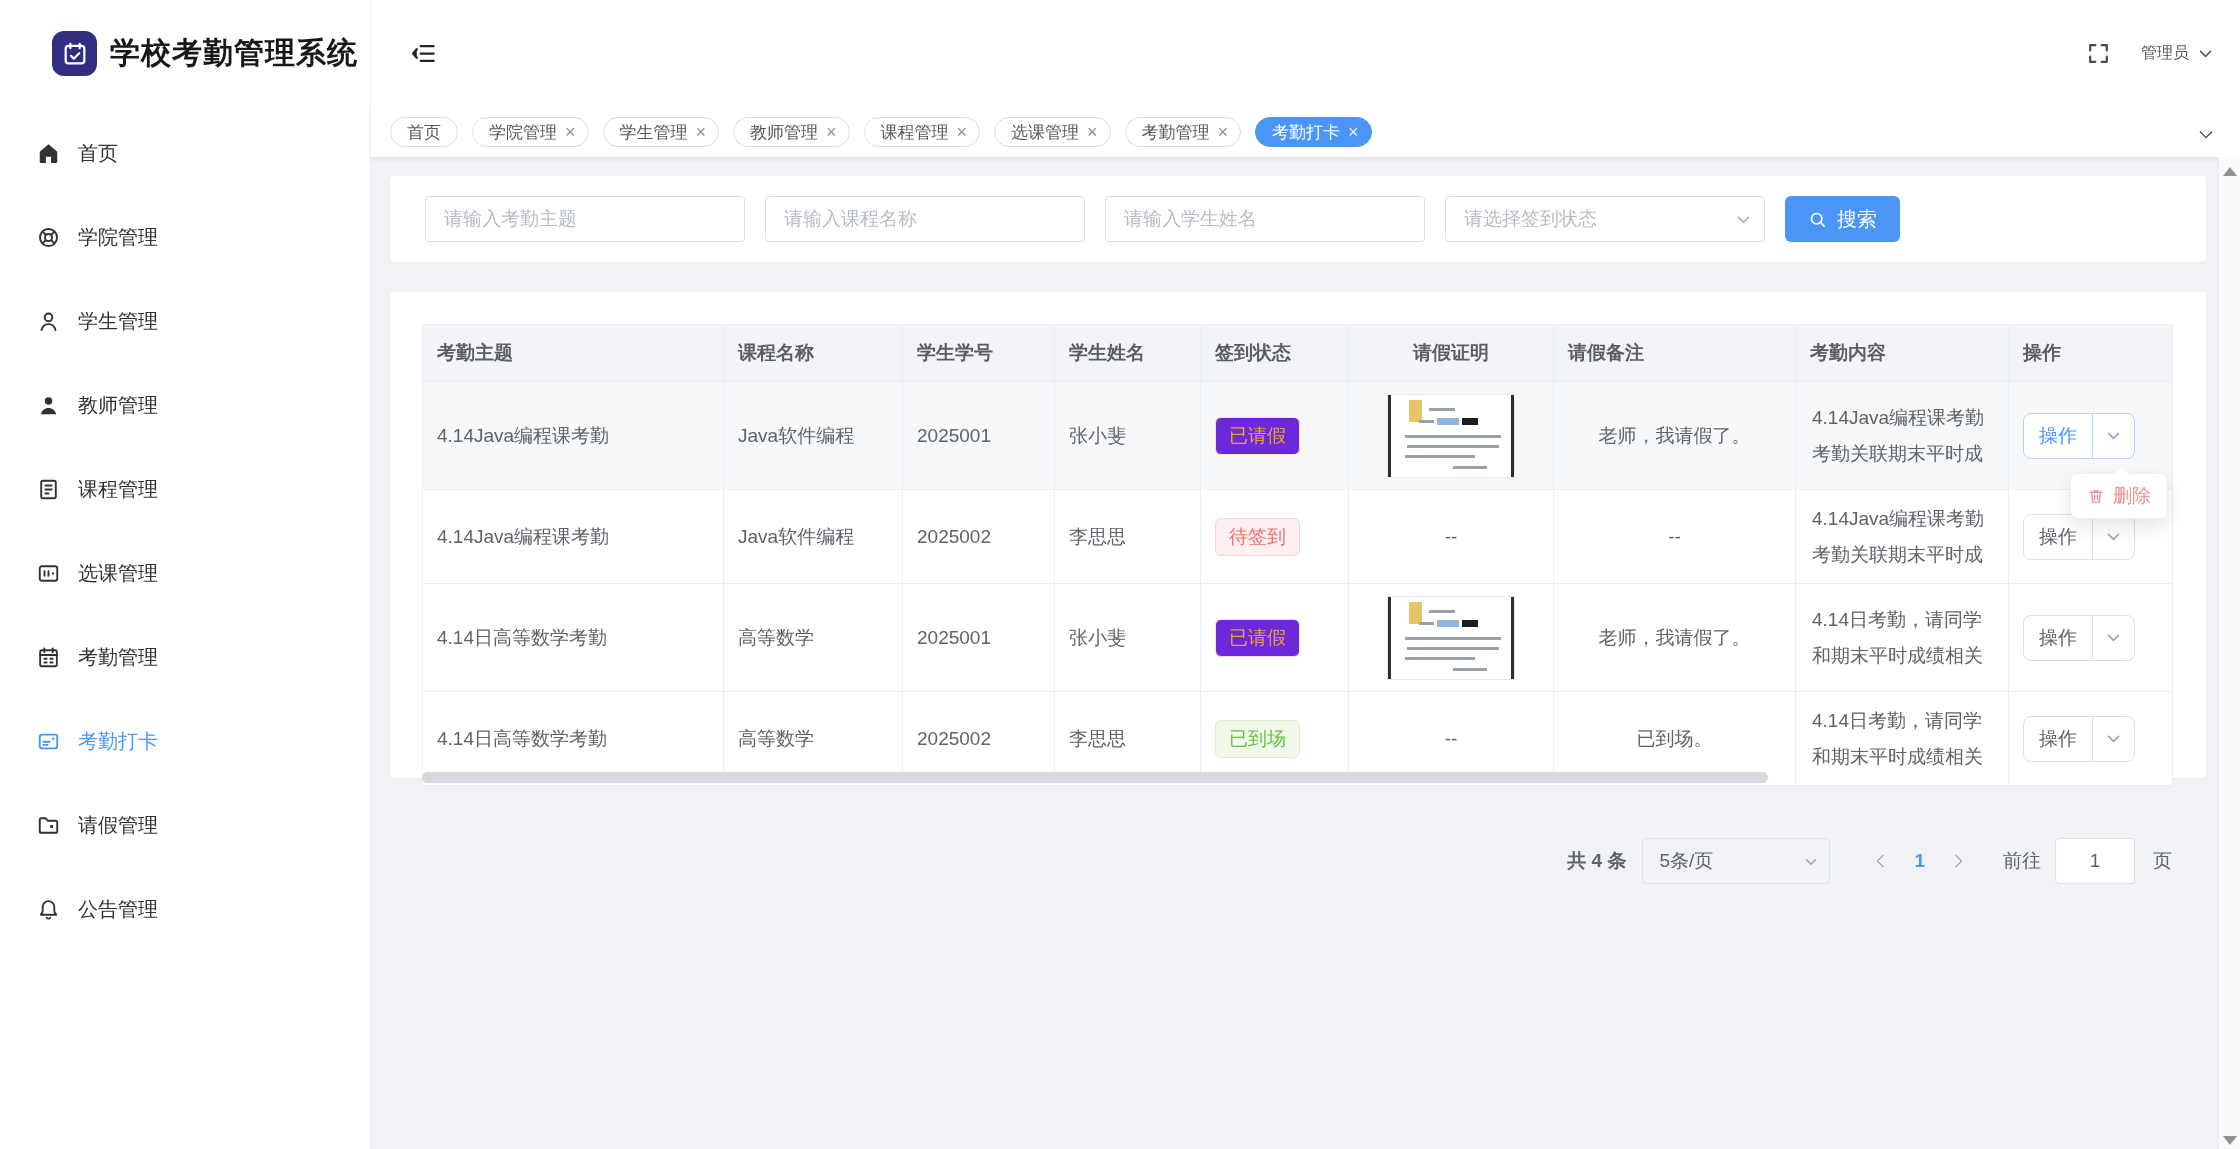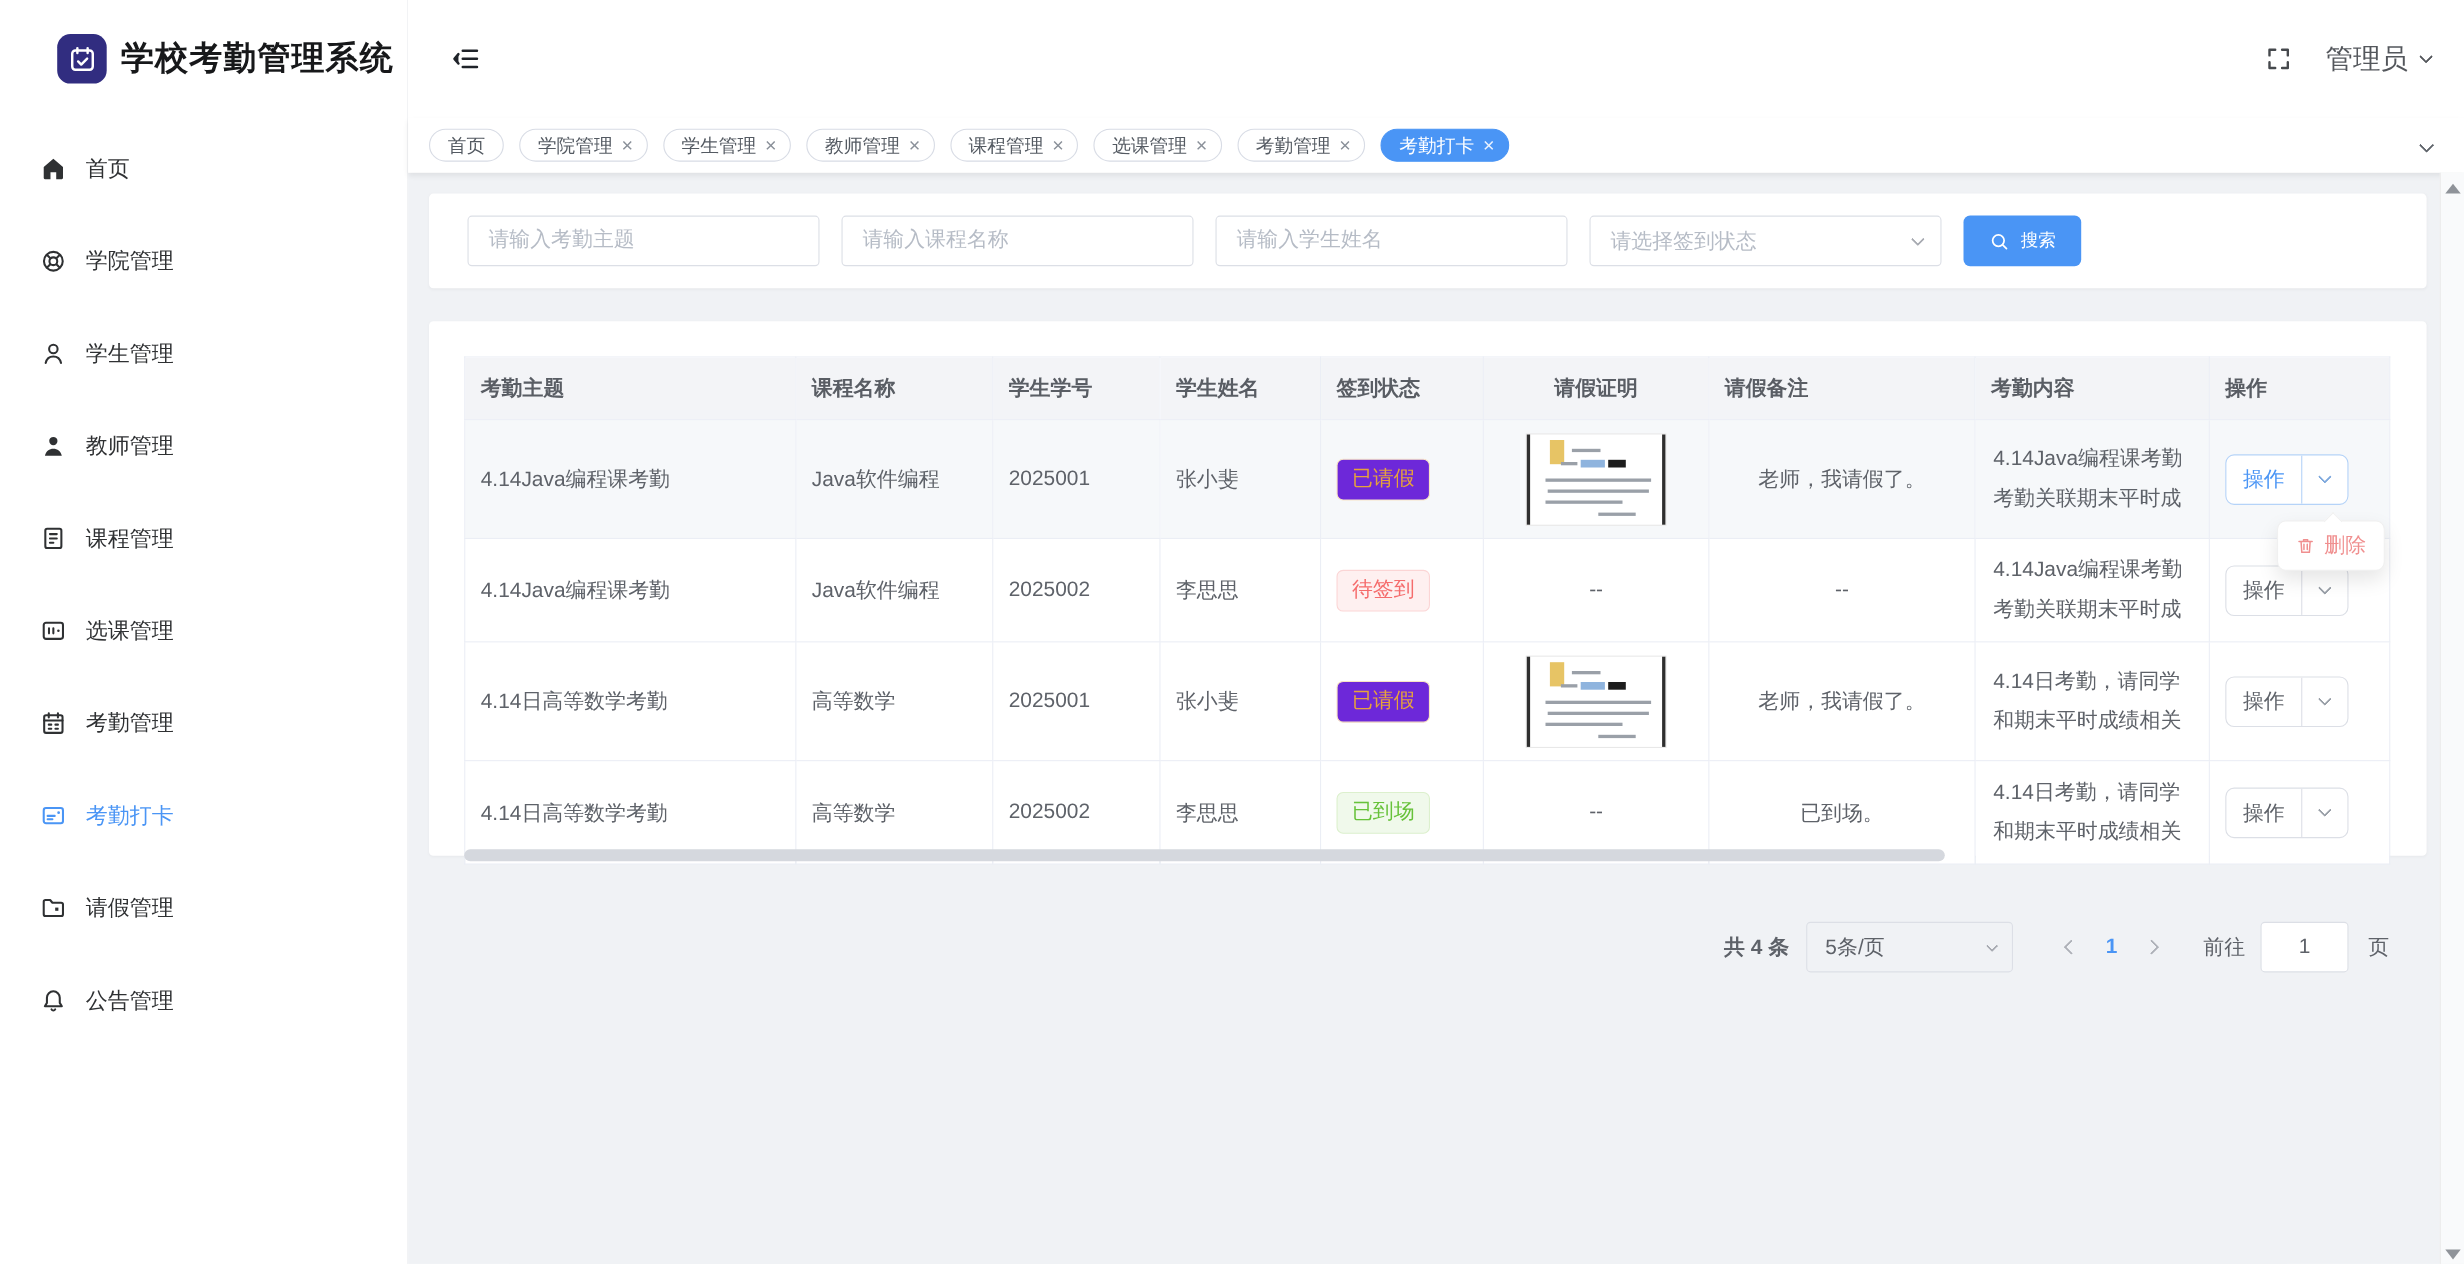--- a/index.html
+++ b/index.html
@@ -23,40 +23,40 @@
   .menu-item.active { color:#4a95f5; }
 
   
   .main { flex:1; display:flex; flex-direction:column; min-width:0; }
   .topbar { height:107px; flex:none; background:#fff; display:flex; align-items:center; padding:0 30px 0 39px; }
   .fold { display:flex; cursor:pointer; color:#1f2329; }
   .fold svg { width:27px; height:27px; }
   .topbar-right { margin-left:auto; display:flex; align-items:center; gap:30px; }
   .fullscreen { display:flex; cursor:pointer; color:#46494d; }
   .fullscreen svg { width:25px; height:25px; }
-  .admin { display:flex; align-items:center; gap:12px; font-size:25px; color:#54575c; cursor:pointer; }
+  .admin { display:flex; align-items:center; gap:12px; font-size:16px; color:#54575c; cursor:pointer; }
   .admin .chev { width:9px; height:9px; margin-top:-5px; }
 
   .tabbar { height:50px; flex:none; background:#fff; display:flex; align-items:center; gap:14px; padding:0 19px; box-shadow:0 3px 5px rgba(0,0,0,.07); position:relative; z-index:5; }
   .tab { height:30px; border:1px solid #d8dce5; border-radius:16px; background:#fff; display:inline-flex; align-items:center; padding:0 16px; font-size:17px; color:#545a62; cursor:pointer; gap:8px; white-space:nowrap; }
   .tab.active { background:#4a95f5; border-color:#4a95f5; color:#fff; }
   .tab-x { font-size:18px; line-height:1; color:#8a9099; margin-right:-4px; cursor:pointer; }
   .tab.active .tab-x { color:#eaf2ff; }
   .tab-more { margin-left:auto; color:#5f646b; display:flex; padding:4px 10px; cursor:pointer; }
   .tab-more .chev { width:10px; height:10px; }
 
   .content { flex:1; background:#f0f2f5; padding:19px 34px 0 19px; position:relative; min-height:0; }
 
   
   .filter-card { height:86px; background:#fff; border-radius:4px; display:flex; align-items:center; gap:20px; padding:0 35px; box-shadow:0 1px 3px rgba(0,0,0,.04); margin-bottom:30px; }
   .f-input { width:320px; height:46px; border:1px solid #dcdfe6; border-radius:4px; padding:0 18px; font-size:19px; color:#606266; outline:none; background:#fff; }
   .f-input::placeholder { color:#b6bcc6; }
   .f-select { width:320px; height:46px; border:1px solid #dcdfe6; border-radius:4px; padding:0 16px 0 18px; display:flex; align-items:center; justify-content:space-between; font-size:19px; color:#b6bcc6; background:#fff; cursor:pointer; }
   .f-select .chev { width:9px; height:9px; color:#a8abb2; margin-top:-4px; }
-  .search-btn { height:46px; padding:0 23px; background:#4a95f5; color:#fff; border:none; border-radius:6px; font-size:16px; display:flex; align-items:center; gap:10px; cursor:pointer; }
+  .search-btn { height:46px; padding:0 23px; background:#4a95f5; color:#fff; border:none; border-radius:6px; font-size:20px; display:flex; align-items:center; gap:10px; cursor:pointer; }
   .search-btn svg { width:19px; height:19px; }
 
   
   .table-card { background:#fff; border-radius:4px; height:486px; padding:32px; position:relative; box-shadow:0 1px 3px rgba(0,0,0,.04); }
   table { border-collapse:collapse; table-layout:fixed; width:1750px; font-size:19px; color:#5e6269; }
   th,td { border:1px solid #ebeef5; padding:0 14px; overflow:hidden; }
   thead th { height:57px; background:#f3f4f7; text-align:left; font-weight:600; color:#595d64; white-space:nowrap; }
   th.c, td.c { text-align:center; }
   tr.h-tall { height:108px; }
   tr.h-short { height:94px; }

